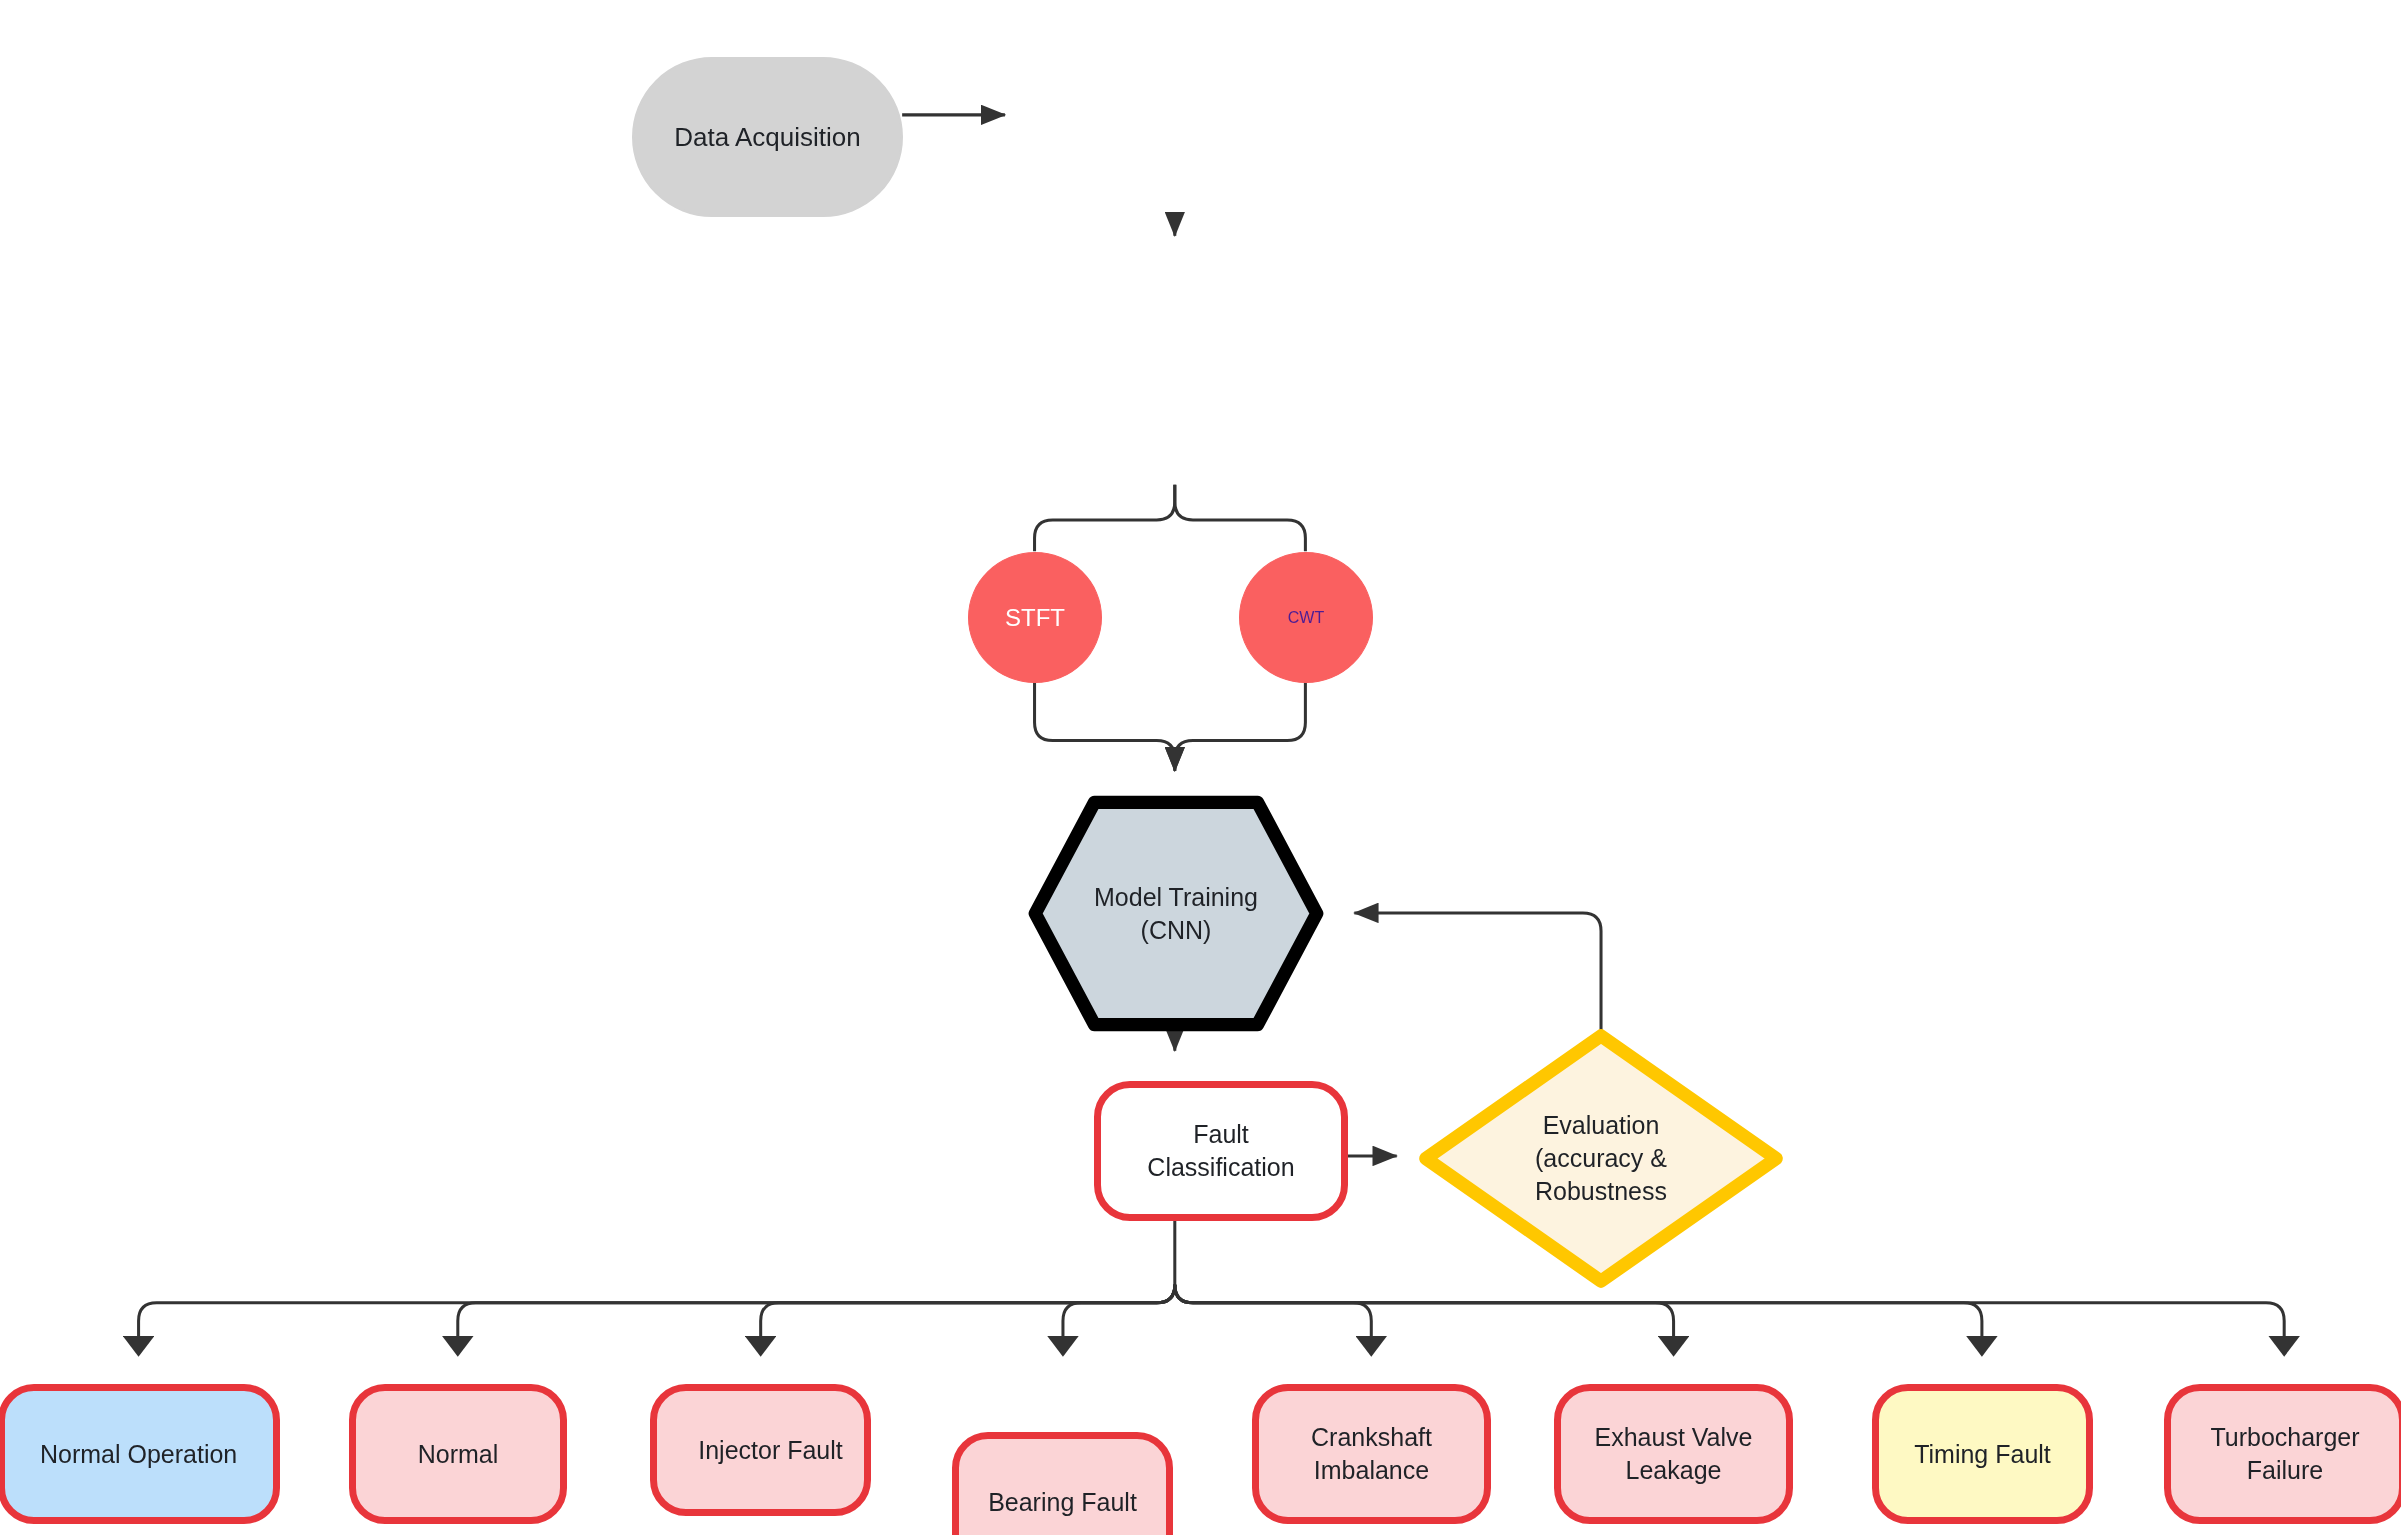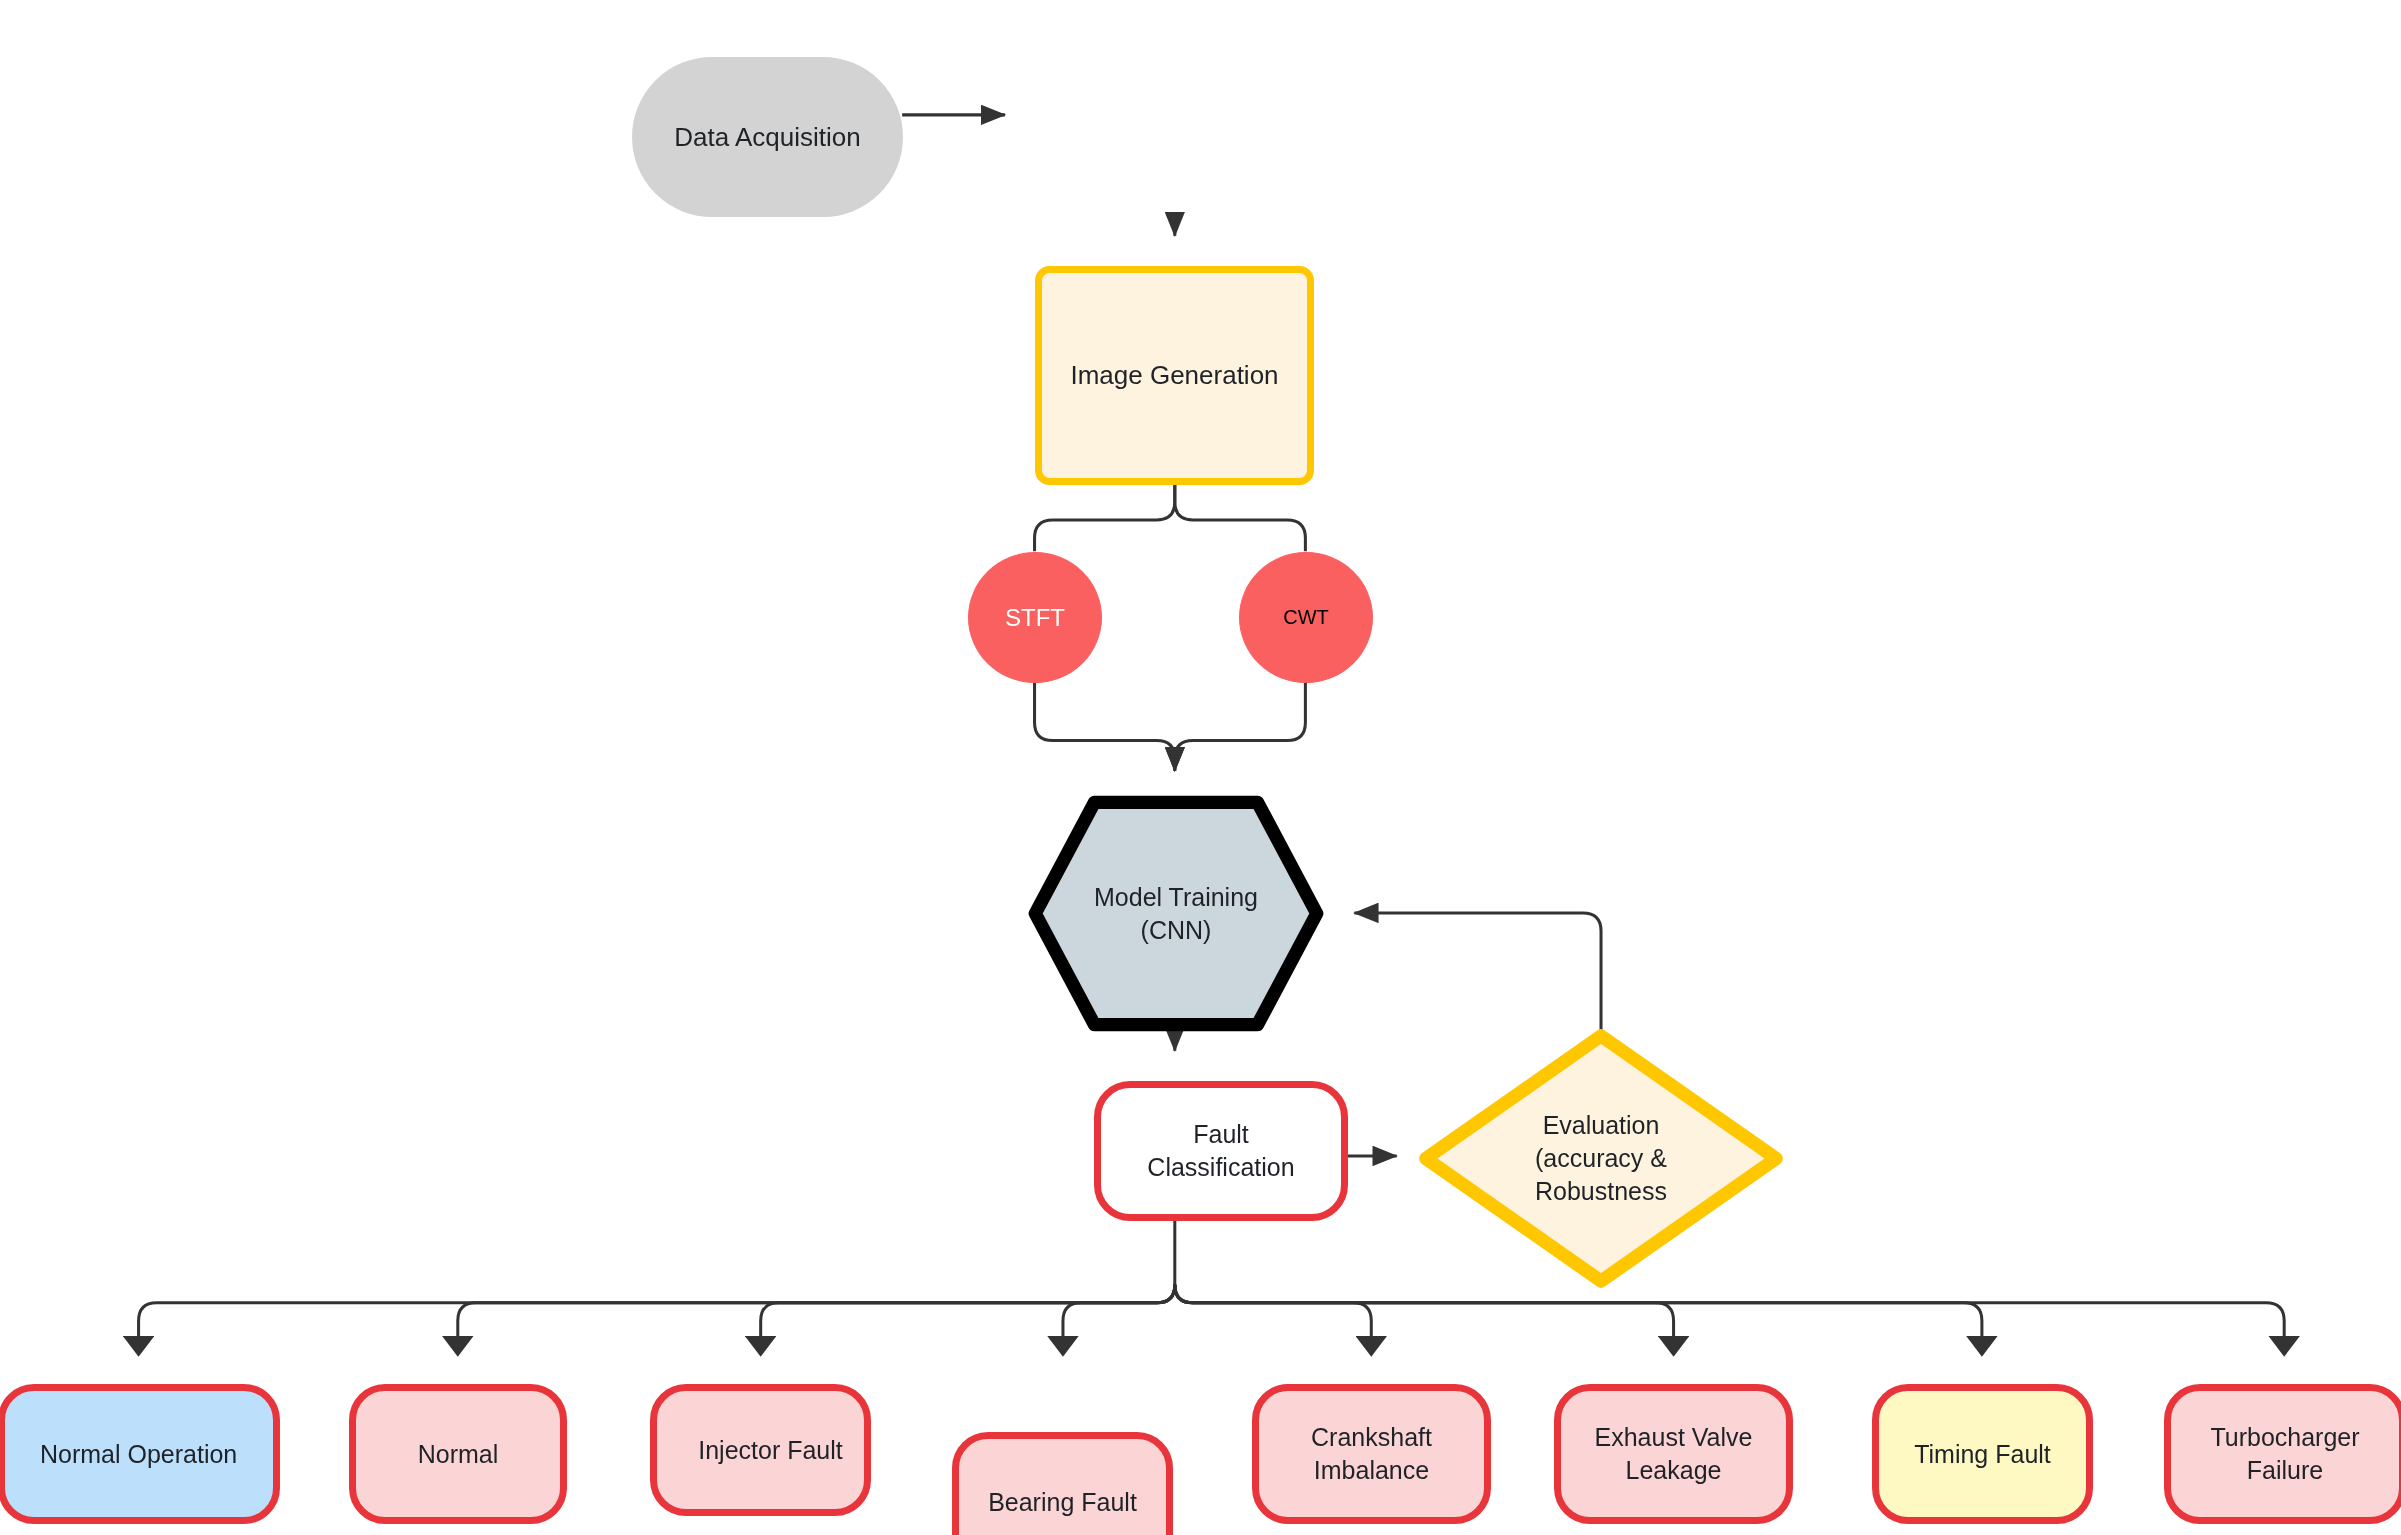--- a/index.html
+++ b/index.html
@@ -62,29 +62,26 @@
       <path d="M1943,2125 Q1943,2155 1973,2155 L3248,2155 Q3278,2155 3278,2185 L3278,2240" marker-end="url(#ahthin)"></path>
       <path d="M1943,2125 Q1943,2155 1973,2155 L3748,2155 Q3778,2155 3778,2185 L3778,2240" marker-end="url(#ahthin)"></path>
     </g>
   </svg>
 
   <div class="node stadium" style="left:632px;top:57px;width:271px;height:160px;background:#d3d3d3;border:2.4px solid #d3d3d3;font-size:26px;">
     <span class="lbl">Data Acquisition</span>
   </div>
 
 
-  <div class="node rect" style="left:1035px;top:266px;width:279px;height:219px;background:#fdf3df;border:7.3px solid #ffc700;font-size:26px;">
-    <span class="lbl">Image Generation</span>
-  </div>
 
   <div class="node circ" style="left:968px;top:552px;width:134px;height:131px;background:#fa6060;border:1.8px solid #fa6060;color:#ffffff;font-size:24px;">
     <span class="lbl">STFT</span>
   </div>
 
-  <div class="node circ" style="left:1239px;top:552px;width:134px;height:131px;background:#fa6060;border:1.8px solid #fa6060;color:#000000;font-size:20px;">
+  <div class="node circ" style="left:1239px;top:552px;width:134px;height:131px;background:#fa6060;border:1.8px solid #fa6060;color:#4c1d95;font-size:16px;">
     <span class="lbl">CWT</span>
   </div>
 
   <div class="hex-wrap" style="left:1028px;top:795px;width:296px;height:237px;">
     <svg width="296" height="237" viewBox="0 0 490 392">
       <polygon points="110,12 380,12 478,196 380,380 110,380 12,196" fill="#ccd6dd" stroke="#000000" stroke-width="22" stroke-linejoin="round"></polygon>
     </svg>
     <div class="node" style="left:0;top:0;width:296px;height:237px;font-size:25px;">
       <span class="lbl">Model Training
 (CNN)</span>

